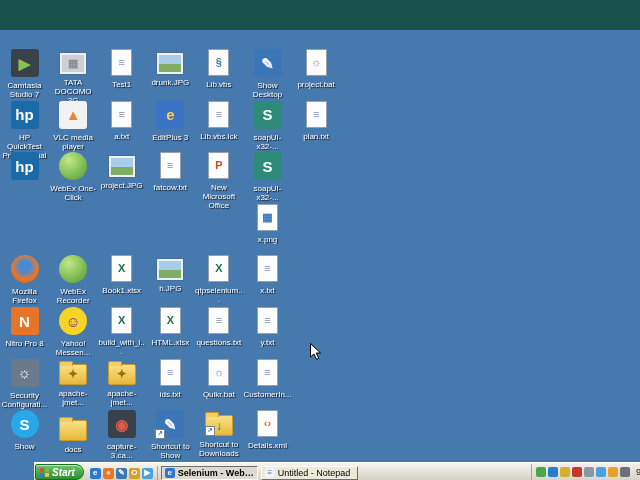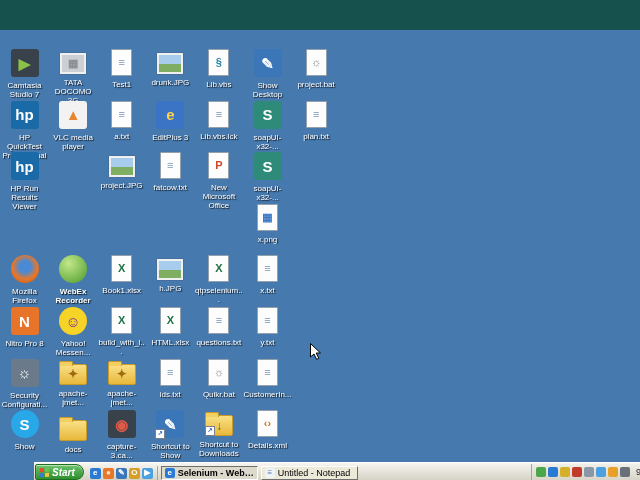--- a/index.html
+++ b/index.html
@@ -116,21 +116,24 @@
     <div class="dicon" style="left: 243.5px; top: 70.6px;">
       <div class="dicon-img shape-square" style="background: rgb(46, 139, 122); color: rgb(255, 255, 255);">S</div>
       <div class="dicon-label">soapUI-x32-...</div>
     </div>
     <div class="dicon" style="left: 292.1px; top: 70.6px;">
       <div class="dicon-img shape-page" style="color: rgb(122, 148, 184);">≡</div>
       <div class="dicon-label">plan.txt</div>
     </div>
     <div class="dicon" style="left: 0.5px; top: 122.2px;">
       <div class="dicon-img shape-square" style="background: rgb(27, 106, 168); color: rgb(255, 255, 255);">hp</div>
-      <div class="dicon-label">HP Run Results Viewer</div>
+    </div>
+    <div class="dicon" style="left: 49.1px; top: 122.2px;">
+      <div class="dicon-img shape-circle" style="background: radial-gradient(circle at 35% 30%, rgb(194, 232, 138), rgb(76, 154, 42));"></div>
+      <div class="dicon-label">WebEx One-Click</div>
     </div>
     <div class="dicon" style="left: 97.7px; top: 122.2px;">
       <div class="dicon-img shape-photo"></div>
       <div class="dicon-label">project.JPG</div>
     </div>
     <div class="dicon" style="left: 146.3px; top: 122.2px;">
       <div class="dicon-img shape-page" style="color: rgb(122, 148, 184);">≡</div>
       <div class="dicon-label">fatcow.txt</div>
     </div>
     <div class="dicon" style="left: 194.9px; top: 122.2px;">
@@ -142,21 +145,21 @@
       <div class="dicon-label">soapUI-x32-...</div>
     </div>
     <div class="dicon" style="left: 243.5px; top: 173.8px;">
       <div class="dicon-img shape-page" style="color: rgb(58, 120, 194);">▦</div>
       <div class="dicon-label">x.png</div>
     </div>
     <div class="dicon" style="left: 0.5px; top: 225.4px;">
       <div class="dicon-img shape-circle" style="background: radial-gradient(circle at 50% 42%, rgb(74, 138, 212) 26%, rgb(232, 119, 42) 58%, rgb(184, 84, 26) 100%);"></div>
       <div class="dicon-label">Mozilla Firefox</div>
     </div>
-    <div class="dicon" style="left: 49.1px; top: 225.4px; font-weight: bold;">
+    <div class="dicon" style="left: 49.1px; top: 225.4px;">
       <div class="dicon-img shape-circle" style="background: radial-gradient(circle at 35% 30%, rgb(194, 232, 138), rgb(76, 154, 42));"></div>
       <div class="dicon-label">WebEx Recorder</div>
     </div>
     <div class="dicon" style="left: 97.7px; top: 225.4px;">
       <div class="dicon-img shape-page" style="color: rgb(31, 114, 70);">X</div>
       <div class="dicon-label">Book1.xlsx</div>
     </div>
     <div class="dicon" style="left: 146.3px; top: 225.4px;">
       <div class="dicon-img shape-photo"></div>
       <div class="dicon-label">h.JPG</div>

